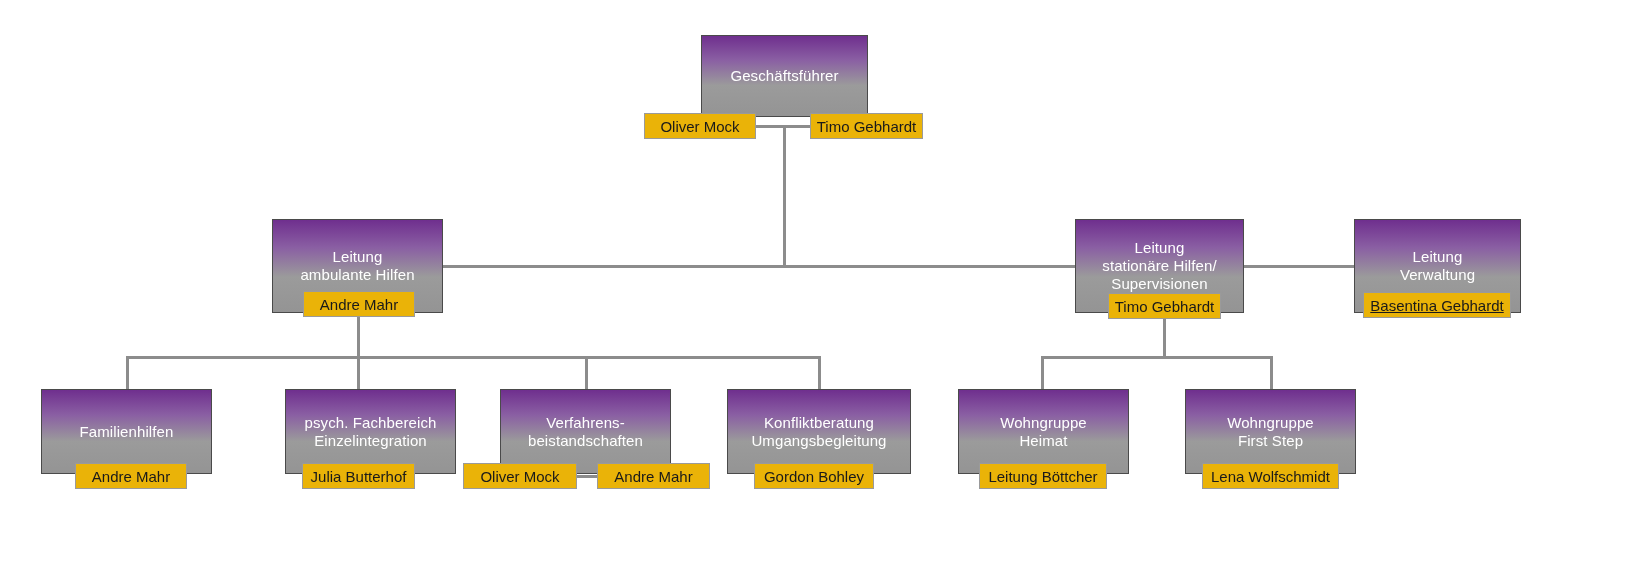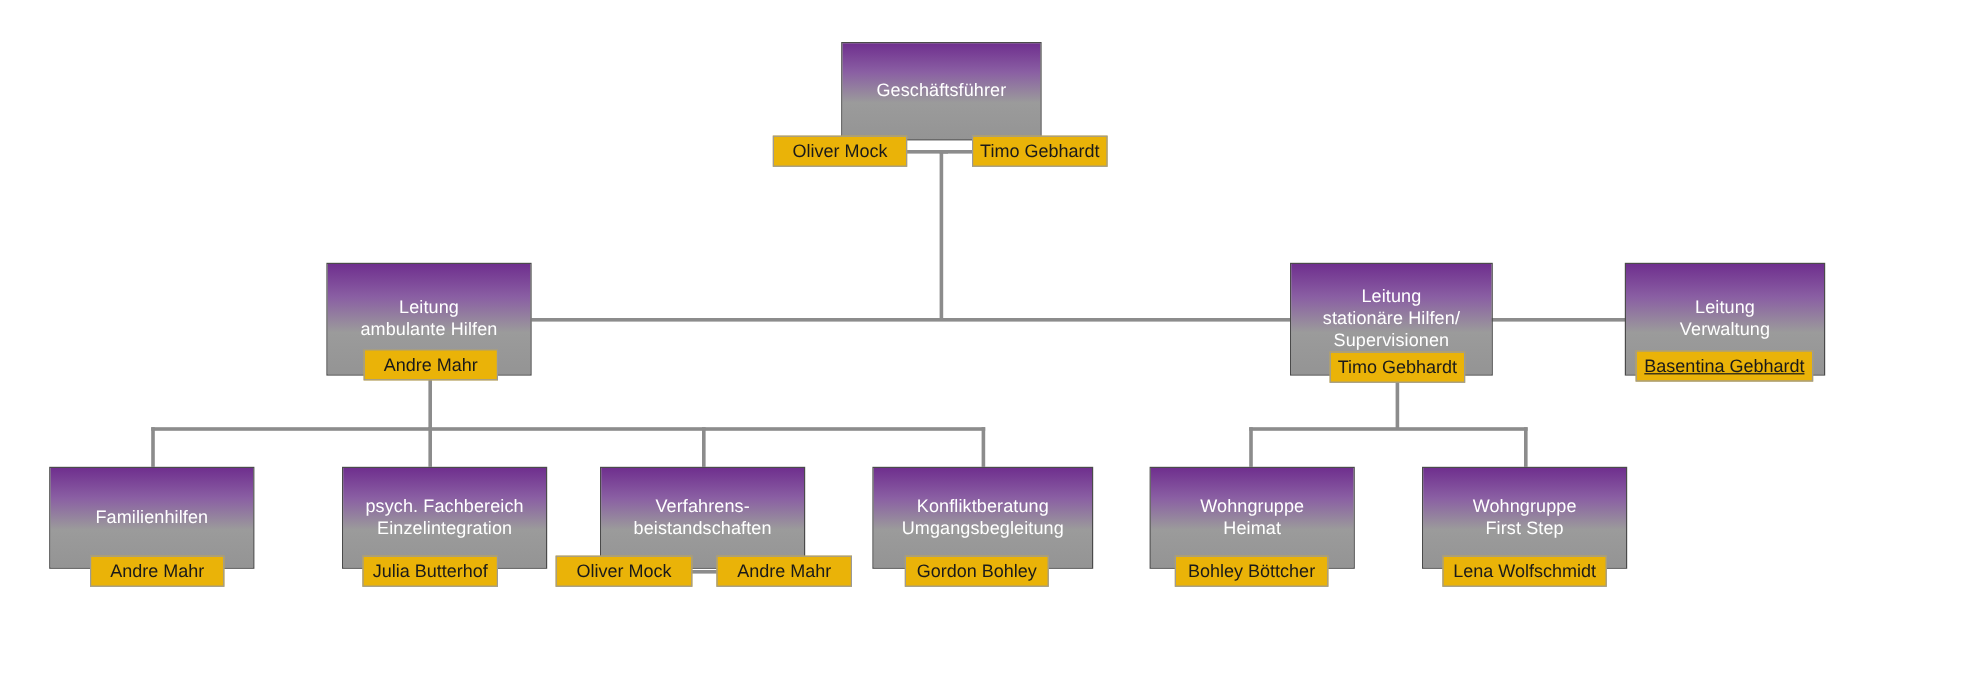--- a/index.html
+++ b/index.html
@@ -147,21 +147,21 @@
   </div>
   <div class="tag" style="left:754px;top:463px;width:120px;">
     <span>Gordon Bohley</span>
   </div>
 
   <div class="node" style="left:958px;top:389px;width:171px;height:85px;">
     <span class="label">Wohngruppe
 Heimat</span>
   </div>
   <div class="tag" style="left:979px;top:463px;width:128px;">
-    <span>Bohley Böttcher</span>
+    <span>Leitung Böttcher</span>
   </div>
 
   <div class="node" style="left:1185px;top:389px;width:171px;height:85px;">
     <span class="label">Wohngruppe
 First Step</span>
   </div>
   <div class="tag" style="left:1202px;top:463px;width:137px;">
     <span>Lena Wolfschmidt</span>
   </div>
 

